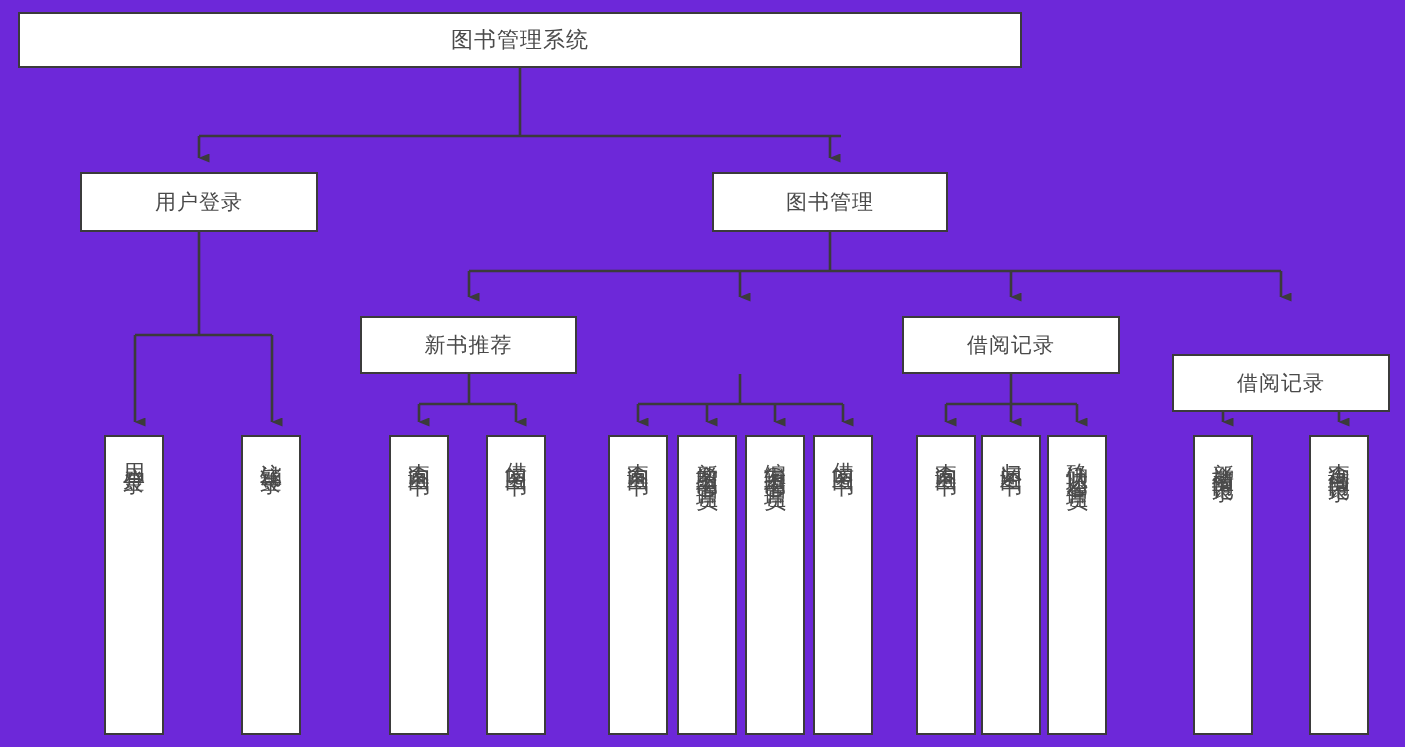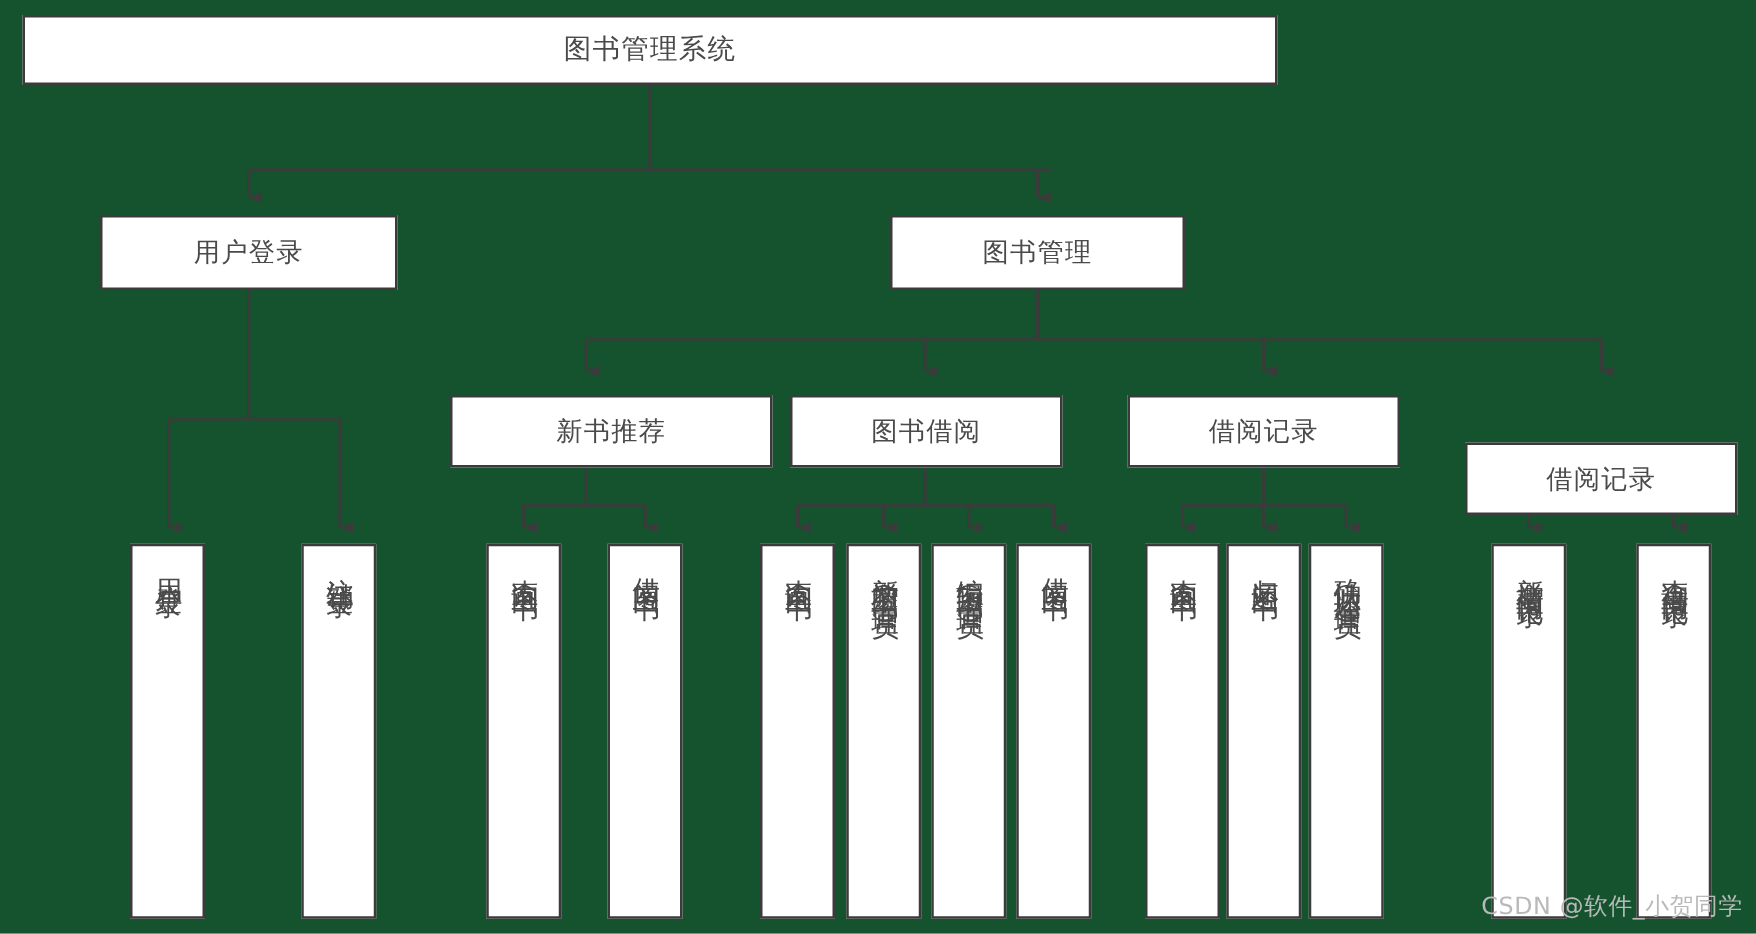--- a/index.html
+++ b/index.html
@@ -5,21 +5,21 @@
 <style>
   html,body{margin:0;padding:0;background:#ffffff;}
   body{
     font-family:"DejaVu Sans","Liberation Sans",sans-serif;
     color:#3a3a3a;
   }
   #canvas{
     position:relative;
     width:1405px;
     height:747px;
-    background:#14532d;
+    background:#6d28d9;
     overflow:hidden;
   }
   #wires{
     position:absolute;
     left:0; top:0;
     width:1405px; height:747px;
     pointer-events:none;
   }
   .node{
     position:absolute;
@@ -131,27 +131,24 @@
   </div>
 
   <div class="node h" style="left:80px;top:172px;width:238px;height:60px;">
     <span class="label">用户登录</span>
   </div>
 
   <div class="node h" style="left:712px;top:172px;width:236px;height:60px;">
     <span class="label">图书管理</span>
   </div>
 
-  <div class="node h" style="left:360px;top:316px;width:258px;height:58px;">
+  <div class="node h" style="left:360px;top:316px;width:217px;height:58px;">
     <span class="label">新书推荐</span>
   </div>
 
-  <div class="node h" style="left:632px;top:316px;width:218px;height:58px;">
-    <span class="label">图书借阅</span>
-  </div>
 
   <div class="node h" style="left:902px;top:316px;width:218px;height:58px;">
     <span class="label">借阅记录</span>
   </div>
 
   <div class="node h" style="left:1172px;top:316px;width:218px;height:58px;margin-top:38px;">
     <span class="label">借阅记录</span>
   </div>
 
   <div class="node v" style="left:104px;top:435px;width:60px;height:300px;">
@@ -199,15 +196,14 @@
   </div>
 
   <div class="node v" style="left:1193px;top:435px;width:60px;height:300px;">
     <span class="label">新增借阅记录</span>
   </div>
 
   <div class="node v" style="left:1309px;top:435px;width:60px;height:300px;">
     <span class="label">查询借阅记录</span>
   </div>
 
-  <div class="watermark">CSDN @软件_小贺同学</div>
 
 </div>
 
 </body></html>

